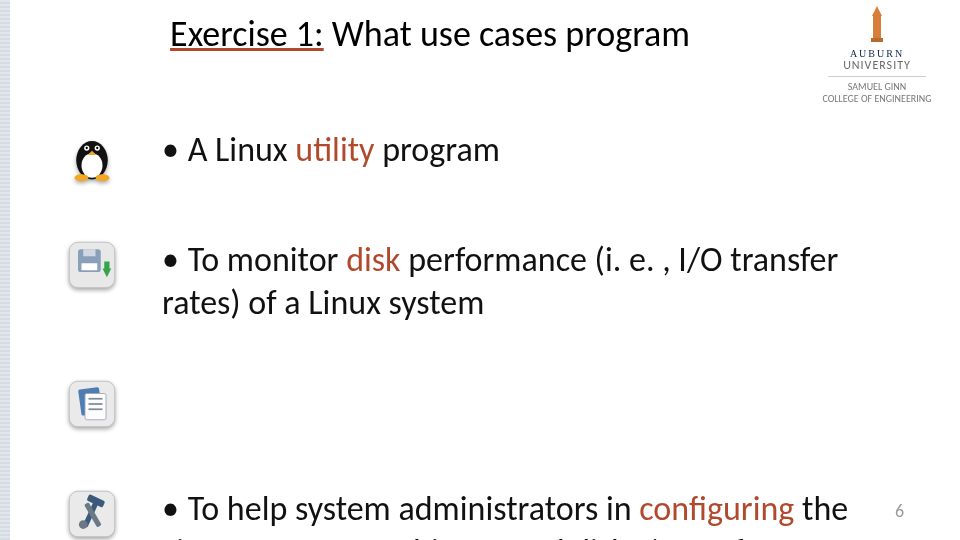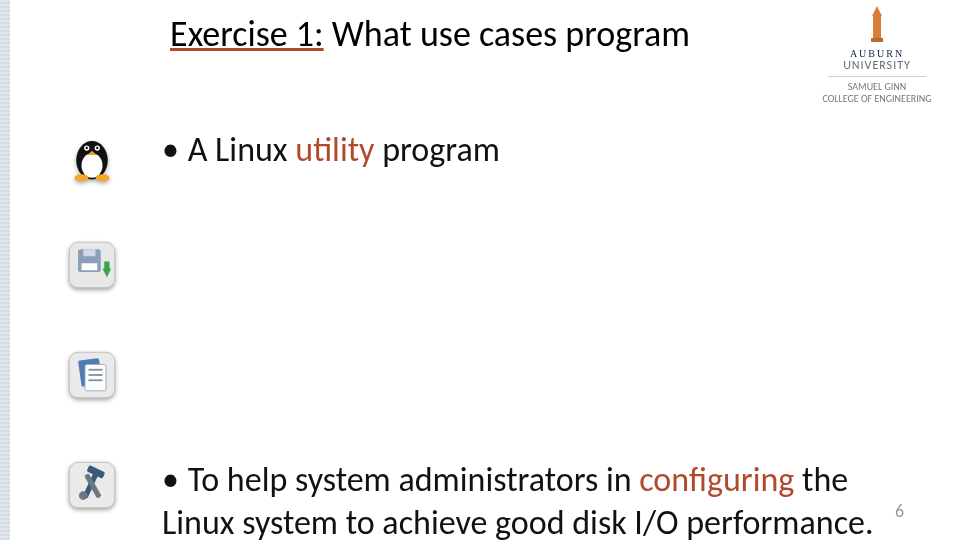--- a/index.html
+++ b/index.html
@@ -94,20 +94,24 @@
       <div class="row-icon">
         <svg viewBox="0 0 64 64" class="tile-bg">
           <rect x="6" y="6" width="52" height="52" rx="10" fill="#e8e8e8" stroke="#bdbdbd"></rect>
           <rect x="16" y="14" width="26" height="26" rx="3" fill="#8aa0b8"></rect>
           <rect x="22" y="14" width="14" height="8" fill="#cfd8e3"></rect>
           <rect x="20" y="30" width="18" height="8" fill="#fff"></rect>
           <polygon points="44,36 54,36 49,46" fill="#37a34a"></polygon>
           <rect x="46" y="28" width="6" height="10" fill="#37a34a"></rect>
         </svg>
       </div>
+      <div class="row-text">
+        <span class="dot">•</span>
+        <span>To monitor </span><span class="hl">disk</span><span> performance (i. e. , I/O transfer rates) of a Linux system</span>
+      </div>
     </div>
 
     <div class="row">
       <div class="row-icon">
         <svg viewBox="0 0 64 64" class="tile-bg">
           <rect x="6" y="6" width="52" height="52" rx="10" fill="#eaeaea" stroke="#bdbdbd"></rect>
           <rect x="18" y="14" width="24" height="30" rx="2" fill="#4f7db3" transform="rotate(-8 30 29)"></rect>
           <rect x="24" y="20" width="24" height="30" rx="2" fill="#fdfdfd" stroke="#9aa7b5"></rect>
           <line x1="28" y1="26" x2="44" y2="26" stroke="#7f8c99" stroke-width="2"></line>
           <line x1="28" y1="32" x2="44" y2="32" stroke="#7f8c99" stroke-width="2"></line>

